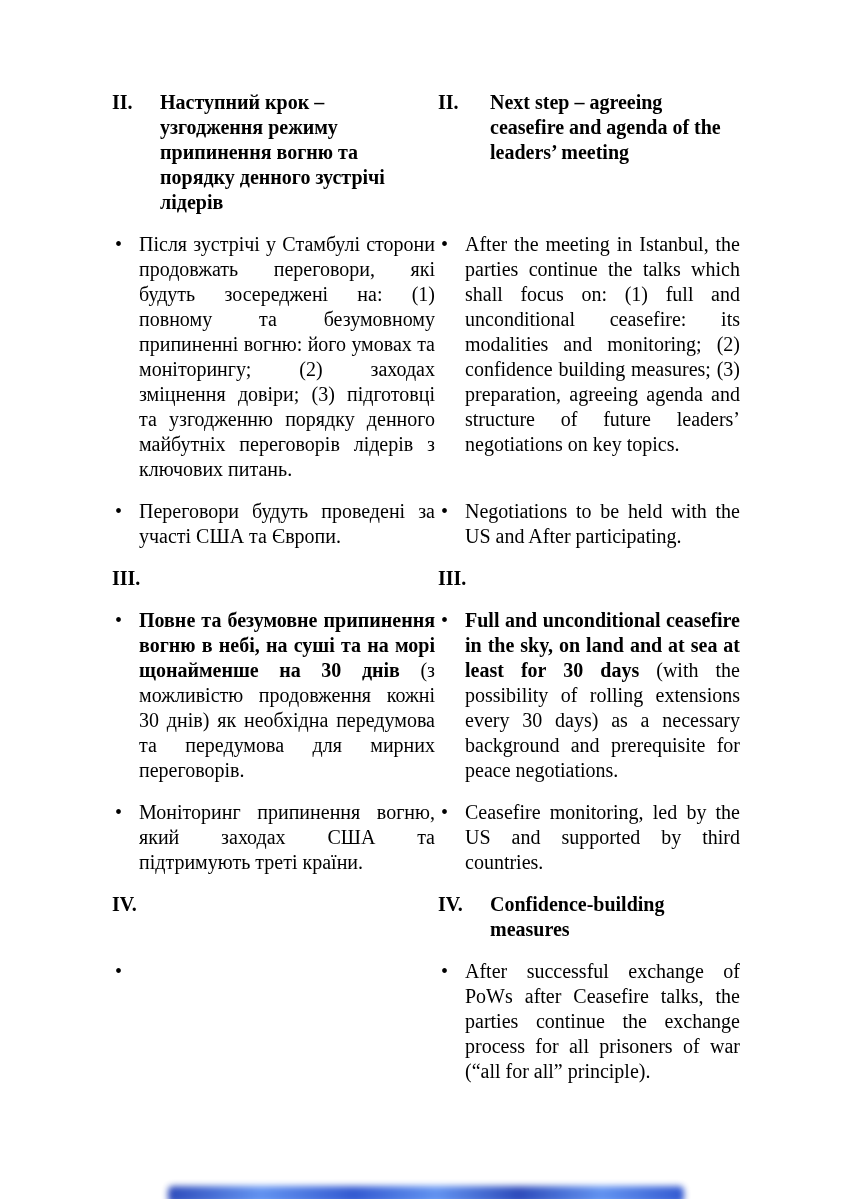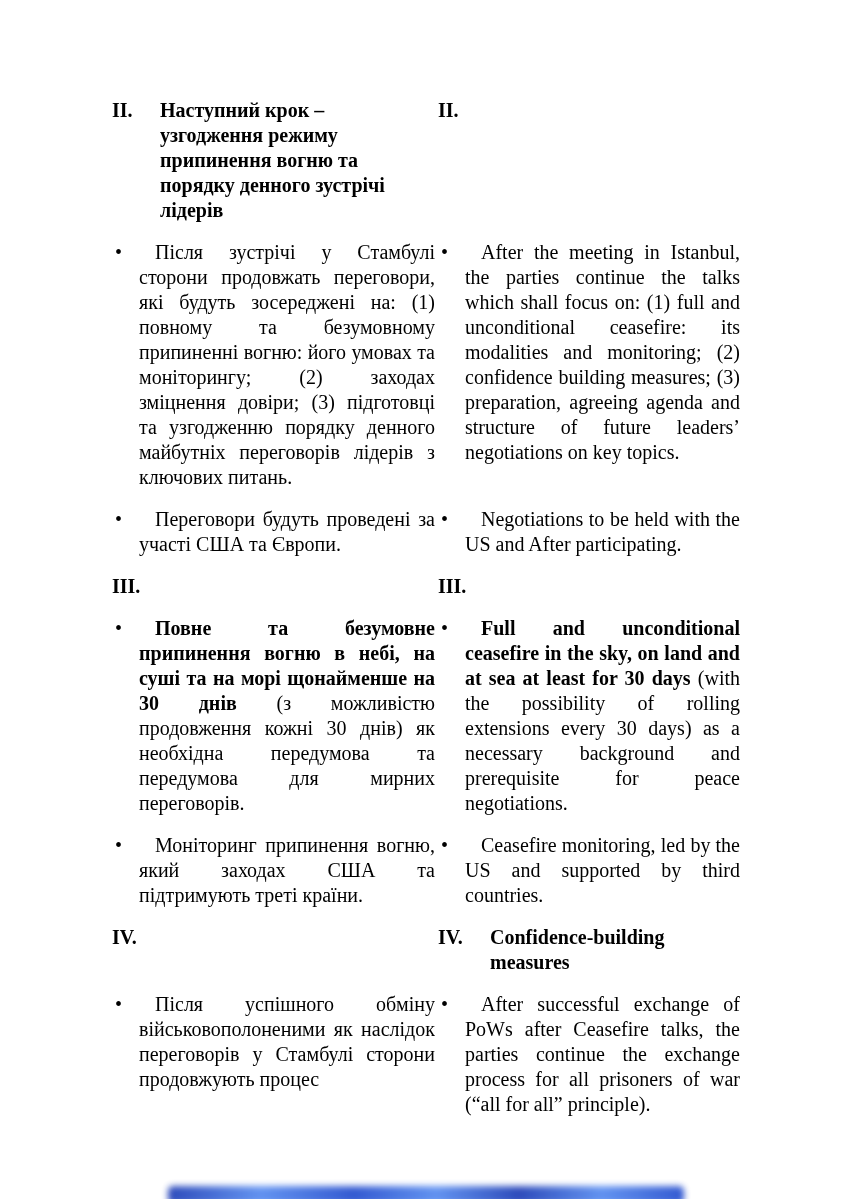--- a/index.html
+++ b/index.html
@@ -13,21 +13,21 @@
     height: 1199px;
     overflow: hidden;
     font-family: "Liberation Serif", serif;
     color: #000000;
     font-size: 20px;
     line-height: 25px;
   }
   .doc {
     position: absolute;
     left: 112px;
-    top: 98px;
+    top: 90px;
     width: 630px;
   }
   .row {
     display: grid;
     grid-template-columns: 325px 305px;
     margin-bottom: 17px;
   }
   .cell {
     display: flex;
     align-items: flex-start;
@@ -47,21 +47,21 @@
     flex: 0 0 27px;
     padding-left: 3px;
     box-sizing: border-box;
   }
   .btext {
     flex: 1;
     text-align: justify;
     text-justify: inter-word;
     padding-right: 2px;
   }
-  .btext b { font-weight: bold; margin-left: 16px; }
+  .btext b { font-weight: bold; }
   .watermark {
     position: absolute;
     left: 168px;
     top: 1186px;
     width: 516px;
     height: 18px;
     border-radius: 5px;
     filter: blur(3px);
     opacity: 0.95;
   }
@@ -70,20 +70,21 @@
 <body>
 
 <div class="doc" id="doc">
   <div class="row">
     <div class="cell ua">
       <span class="num">II.</span>
       <span class="htext">Наступний крок – узгодження режиму припинення вогню та порядку денного зустрічі лідерів</span>
     </div>
     <div class="cell en">
       <span class="num">II.</span>
+      <span class="htext">Next step – agreeing ceasefire and agenda of the leaders’ meeting</span>
     </div>
   </div>
 
   <div class="row">
     <div class="cell ua">
       <span class="marker">•</span>
       <span class="btext"><b></b><span>Після зустрічі у Стамбулі сторони продовжать переговори, які будуть зосереджені на: (1) повному та безумовному припиненні вогню: його умовах та моніторингу; (2) заходах зміцнення довіри; (3) підготовці та узгодженню порядку денного майбутніх переговорів лідерів з ключових питань.</span></span>
     </div>
     <div class="cell en">
       <span class="marker">•</span>
@@ -139,21 +140,20 @@
     </div>
     <div class="cell en">
       <span class="num">IV.</span>
       <span class="htext">Confidence-building measures</span>
     </div>
   </div>
 
   <div class="row">
     <div class="cell ua">
       <span class="marker">•</span>
-      <span class="btext"><b></b><span>Після успішного обміну військовополоненими як наслідок переговорів у Стамбулі сторони продовжують процес</span></span>
     </div>
     <div class="cell en">
       <span class="marker">•</span>
       <span class="btext"><b></b><span>After successful exchange of PoWs after Ceasefire talks, the parties continue the exchange process for all prisoners of war (“all for all” principle).</span></span>
     </div>
   </div>
 </div>
 
 <div class="watermark" style="background: linear-gradient(90deg, rgb(36, 67, 184) 0%, rgb(91, 142, 240) 18%, rgb(42, 82, 207) 36%, rgb(91, 142, 240) 52%, rgb(36, 67, 184) 68%, rgb(91, 142, 240) 84%, rgb(42, 82, 207) 100%);"></div>
 

